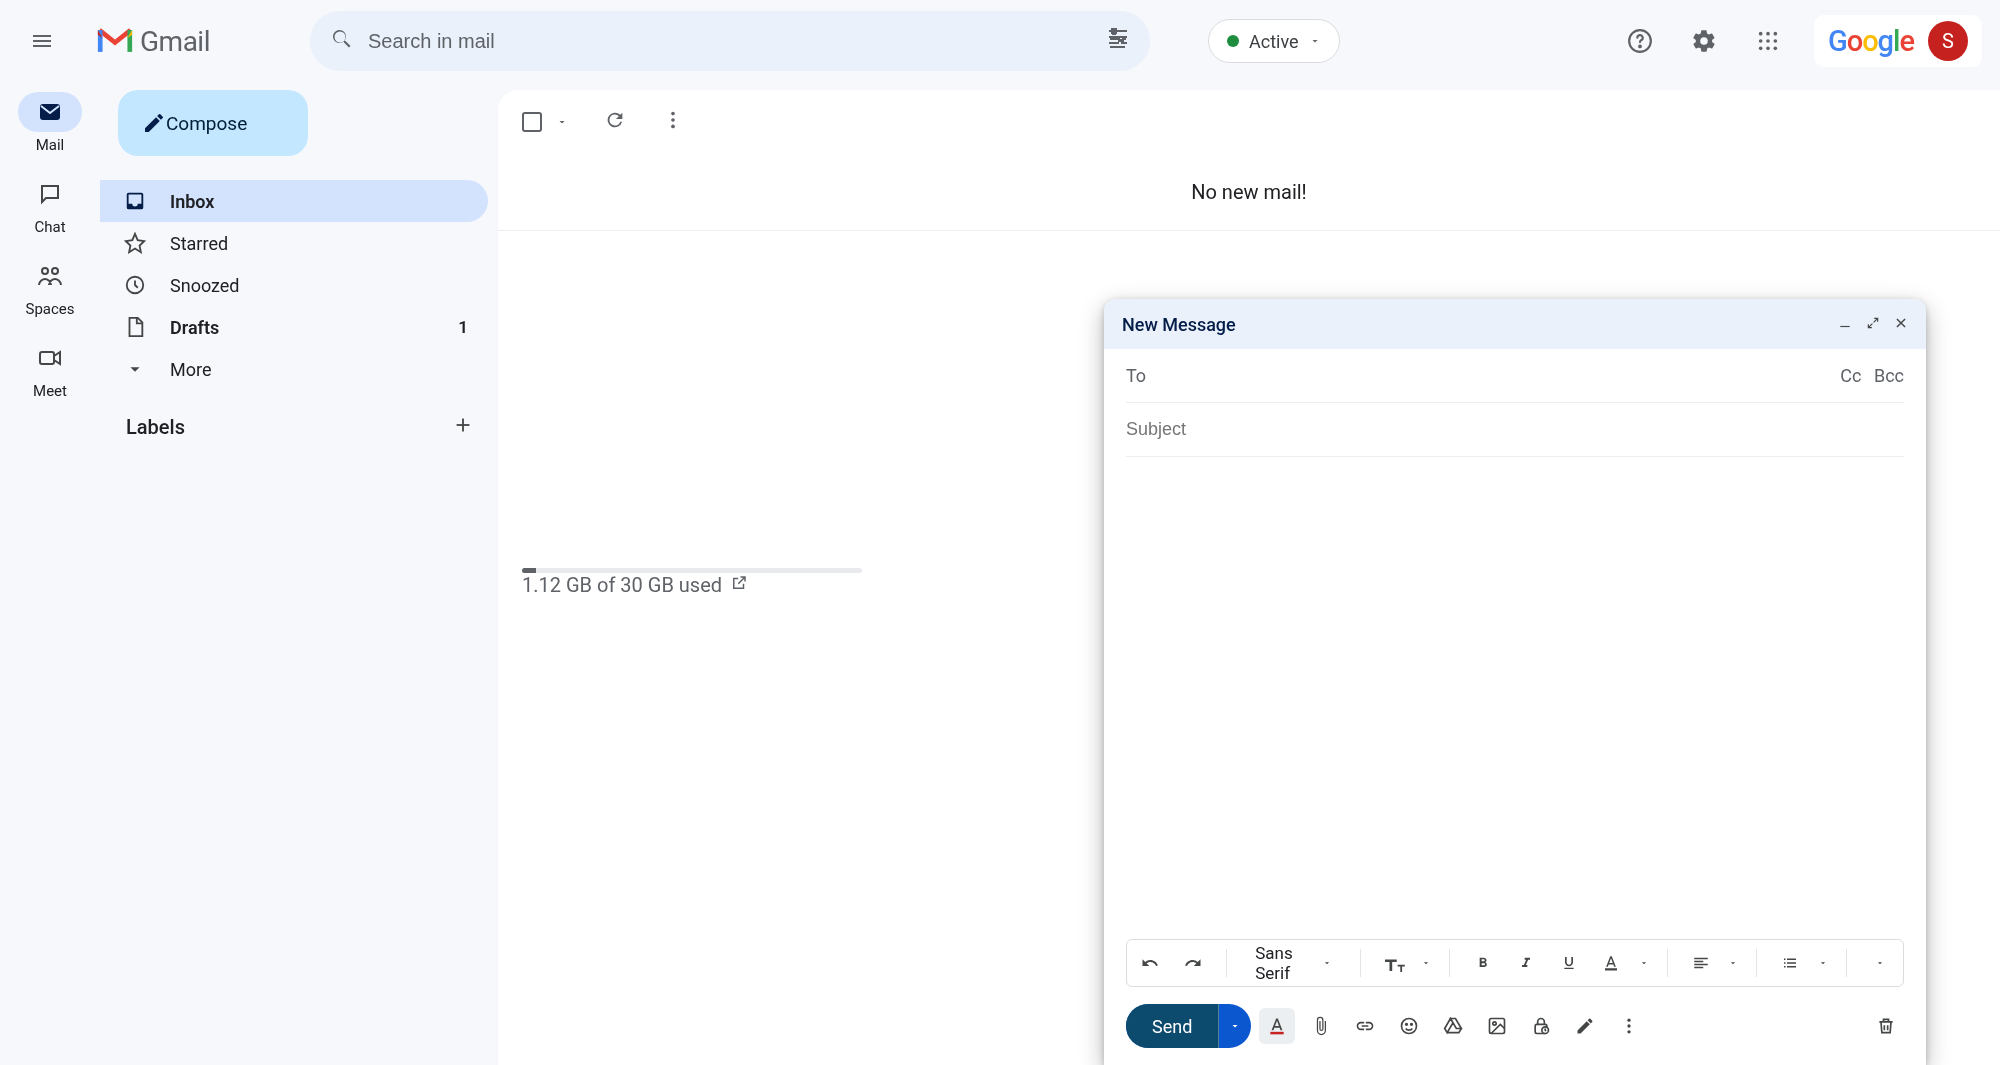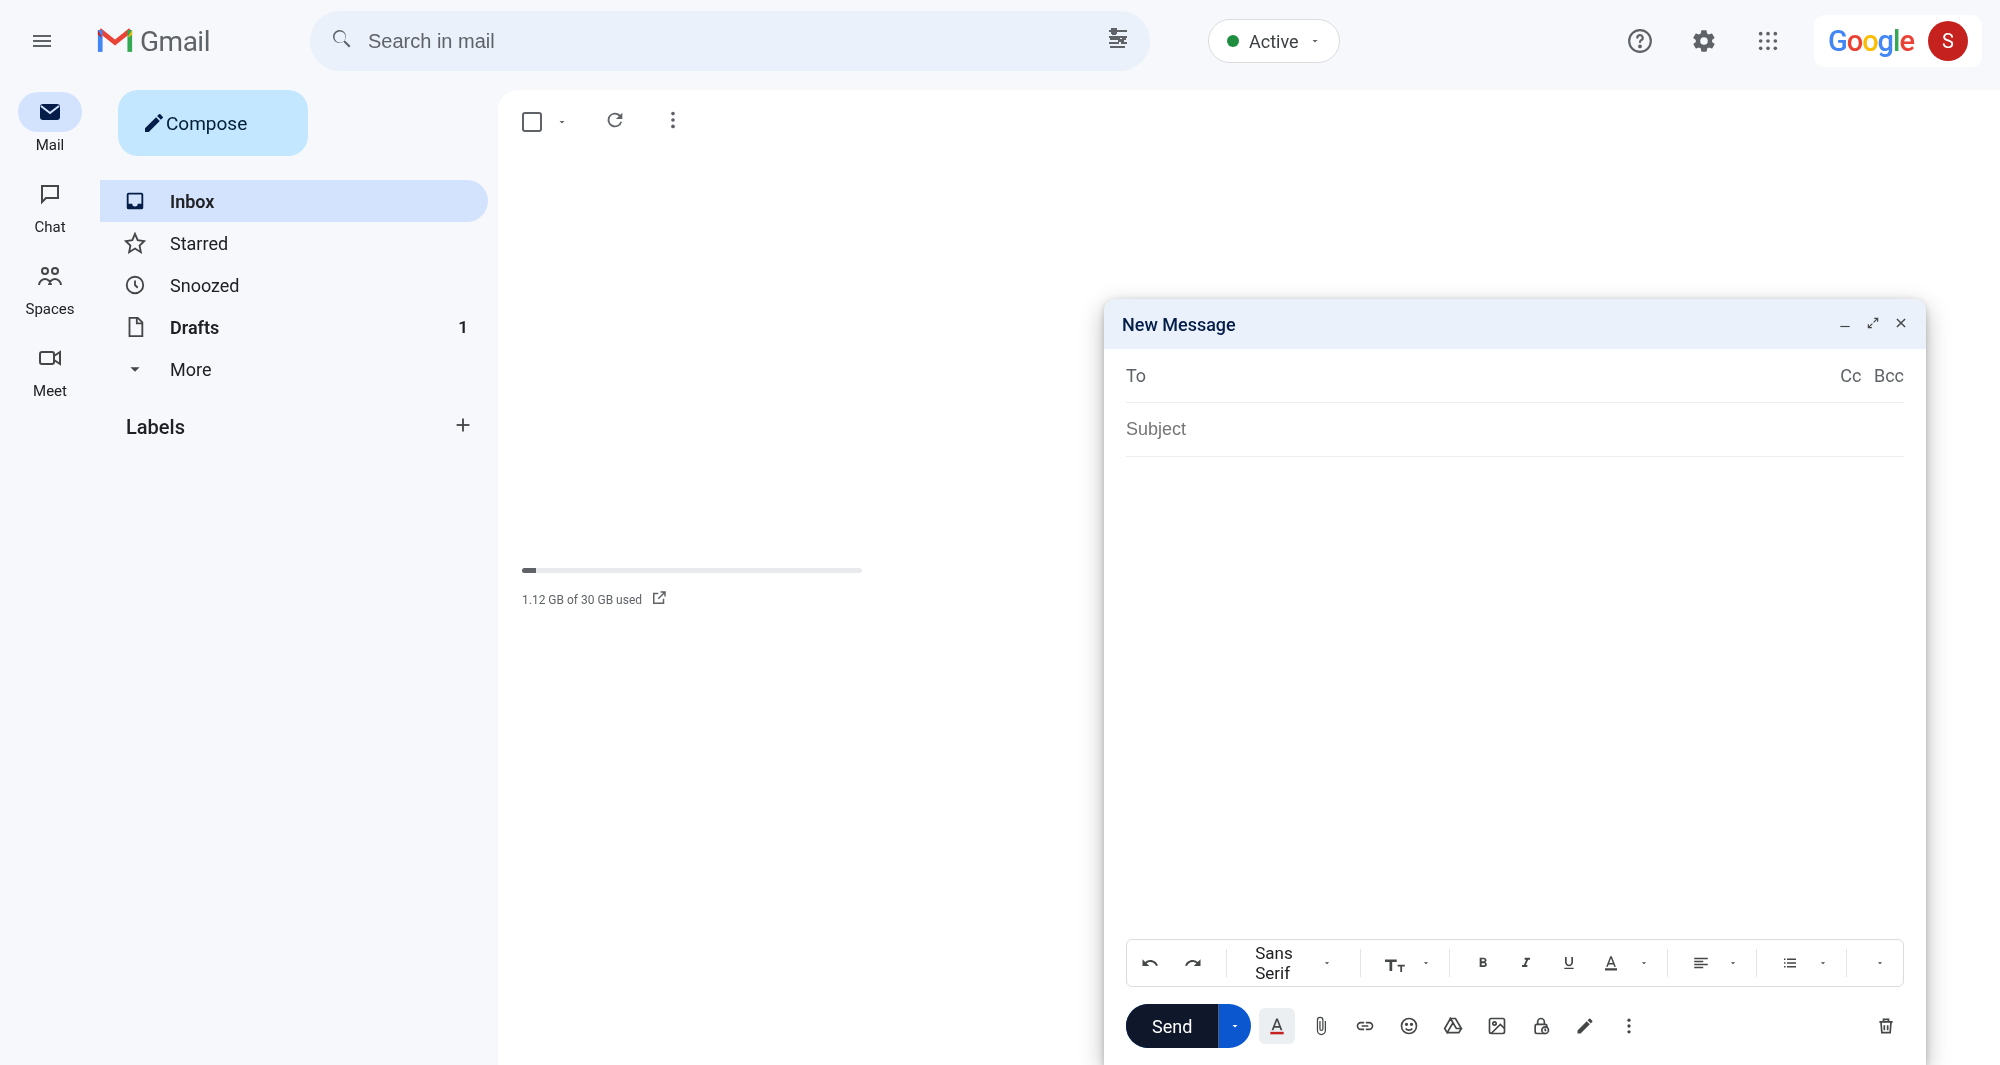--- a/index.html
+++ b/index.html
@@ -237,23 +237,23 @@
   width: 340px; height: 5px;
   background: #e8eaed;
   border-radius: 4px;
   overflow: hidden;
 }
 .storage-fill {
   width: 4%; height: 100%;
   background: #5f6368;
 }
 .storage-text {
-  font-size: 12px;
+  font-size: 20px;
   color: #5f6368;
-  margin-top: 16px;
+  margin-top: 0;
   display: flex; align-items: center; gap: 8px;
 }
 
 
 .compose-win {
   position: absolute;
   bottom: 0;
   right: 74px;
   width: 822px;
   height: 766px;
@@ -324,21 +324,21 @@
 }
 .send-split {
   display: flex;
   background: #0b57d0;
   border-radius: 24px;
   height: 44px;
   overflow: hidden;
 }
 .send-btn {
   color: #fff;
-  background: #0f172a;
+  background: #0c4a6e;
   padding: 0 26px;
   font-size: 18px;
   display: flex; align-items: center;
   cursor: pointer;
   border-right: 1px solid rgba(255,255,255,0.3);
 }
 .send-more {
   padding: 0 10px;
   display: flex; align-items: center;
   cursor: pointer;
@@ -542,20 +542,21 @@
           </svg>
       </span>
       <span class="tool-btn">
         <svg width="22" height="22" viewBox="0 0 24 24" fill="#5f6368">
             <circle cx="12" cy="5" r="2"></circle>
             <circle cx="12" cy="12" r="2"></circle>
             <circle cx="12" cy="19" r="2"></circle>
           </svg>
       </span>
     </div>
+    <div class="no-mail">No new mail!</div>
 
     <div class="storage-row">
       <div class="storage-bar">
         <div class="storage-fill"></div>
       </div>
       <div class="storage-text">
         <span>1.12 GB of 30 GB used</span>
         <span>
           <svg width="18" height="18" viewBox="0 0 24 24" fill="none" stroke="#5f6368" stroke-width="2">
               <path d="M18 13v6H5V6h6M14 4h6v6M20 4l-9 9"></path>

